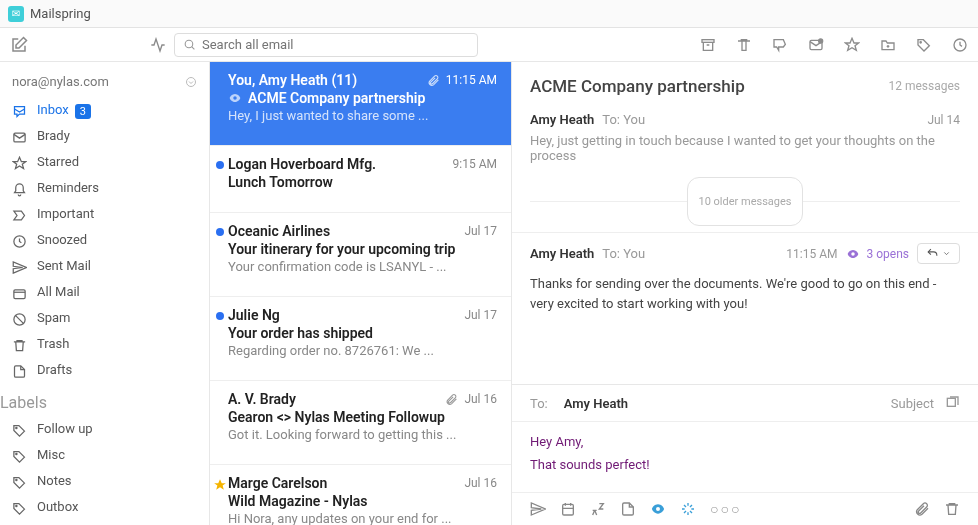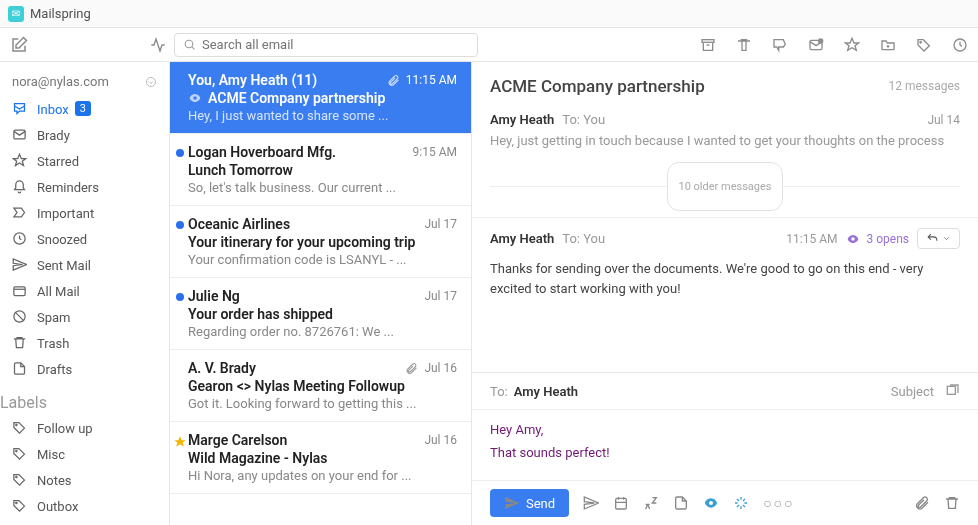--- a/index.html
+++ b/index.html
@@ -9,31 +9,31 @@
 .topbar{height:34px;border-bottom:1px solid #e7e7e7;display:flex;align-items:center;padding:0 10px;color:#8a8a8a}
 .topbar-left{width:164px;display:flex;align-items:center}
 .compose-ic{width:18px;height:18px}
 .activity-ic{margin-left:auto;margin-right:8px}
 .searchbox{flex:0 0 304px;display:flex;align-items:center;height:24px;border:1px solid #ddd;border-radius:4px;padding:0 8px;color:#999;font-size:13px}
 .searchbox svg{margin-right:6px;flex-shrink:0}
 .searchbox input{border:none;outline:none;font-size:13px;color:#555;flex:1}
 .topbar-right{margin-left:auto;display:flex;gap:20px;align-items:center}
 .topbar-right svg{width:16px;height:16px;color:#8c8c8c;cursor:pointer}
 .layout{display:flex;height:463px}
-.sidebar{width:170px;border-right:1px solid #e7e7e7;padding:8px 0;color:#555;overflow:hidden}
+.sidebar{width:210px;border-right:1px solid #e7e7e7;padding:8px 0;color:#555;overflow:hidden}
 .acct-row{display:flex;align-items:center;padding:4px 12px 8px;color:#777;font-size:13px}
 .acct-row .chev{margin-left:auto;color:#bbb}
-.nav-item{display:flex;align-items:flex-start;padding:4px 12px;cursor:pointer;color:#555;font-size:13px;line-height:18px}
+.nav-item{display:flex;align-items:flex-end;padding:4px 12px;cursor:pointer;color:#555;font-size:13px;line-height:18px}
 .nav-item svg{width:15px;height:15px;margin-right:10px;color:#666;flex-shrink:0}
 .nav-item.selected{color:#1a73e8}
 .nav-item.selected svg{color:#1a73e8}
 .badge{background:#1a73e8;color:#fff;border-radius:3px;font-size:11px;padding:0 5px;margin-left:6px;line-height:15px}
 .section-label{padding:10px 0 4px;color:#999;font-size:16px}
 .threadlist{width:302px;border-right:1px solid #e7e7e7;overflow:hidden}
-.thread{padding:10px 14px 10px 18px;border-bottom:1px solid #eee;cursor:pointer;position:relative}
+.thread{padding:10px 14px 22px 18px;border-bottom:1px solid #eee;cursor:pointer;position:relative}
 .thread .row1{display:flex;align-items:center}
 .dot{width:8px;height:8px;border-radius:50%;background:#2a6ff1;position:absolute;left:6px;top:15px}
 .thread .from{font-weight:600;font-size:14px;color:#222}
 .thread .meta{margin-left:auto;display:flex;align-items:center;gap:6px;color:#888;font-size:12px}
 .thread .subject{font-weight:600;font-size:14px;color:#222;margin-top:2px;display:flex;align-items:center}
 .thread .snippet{color:#888;font-size:13px;margin-top:2px;white-space:nowrap;overflow:hidden;text-overflow:ellipsis}
 .thread.selected{background:#3a7df0;color:#fff}
 .thread.selected .from,.thread.selected .subject,.thread.selected .meta{color:#fff}
 .thread.selected .snippet{color:#d5e3fb}
 .eye-ic{width:14px;height:14px;color:#bcd3fb;margin-right:6px;flex-shrink:0}
@@ -58,21 +58,21 @@
 .msg-expanded .mrow{display:flex;align-items:center}
 .msg-expanded .sender{font-weight:600;color:#333;margin-right:8px}
 .msg-expanded .to{color:#999}
 .msg-expanded .right{margin-left:auto;display:flex;align-items:center;gap:8px;font-size:12px;color:#999}
 .opens{display:flex;align-items:flex-end;gap:7px;color:#9a71d6}
 .opens svg{width:14px;height:14px}
 .reply-btn{border:1px solid #ddd;border-radius:4px;padding:3px 8px;display:flex;align-items:center;gap:3px;cursor:pointer;color:#555}
 .msg-expanded .body{margin-top:10px;color:#444;font-size:13px;line-height:1.5}
 .composer{border-top:1px solid #e7e7e7;margin-top:auto}
 .comp-head{display:flex;align-items:center;padding:10px 18px;border-bottom:1px solid #eee;font-size:13px}
-.comp-head .tolbl{color:#999;margin-right:6px}
+.comp-head .tolbl{color:#999;margin-right:16px}
 .comp-head .toname{font-weight:600;color:#333}
 .comp-head .subj{margin-left:auto;color:#999;margin-right:10px}
 .comp-body{padding:12px 18px 8px;font-size:13px;color:#701a75;min-height:70px}
 .comp-toolbar{display:flex;align-items:center;padding:8px 18px;border-top:1px solid #eee;gap:14px}
 .send-btn{background:#3a7df0;color:#fff;border:none;border-radius:4px;padding:6px 14px;display:flex;align-items:center;gap:6px;font-size:13px;cursor:pointer}
 .comp-toolbar svg{width:16px;height:16px;color:#888;cursor:pointer}
 .comp-toolbar .more{letter-spacing:2px;color:#999;font-size:14px}
 .comp-toolbar .spacer{flex:1}
 .eyeblue{color:#3a9fd8!important}
 .sparkle{color:#3a9fd8!important}
@@ -283,21 +283,20 @@
         <span class="dot"></span>
         <div class="row1">
           <span class="from">Logan Hoverboard Mfg.</span>
           <span class="meta">
             <span>9:15 AM</span>
           </span>
         </div>
         <div class="subject">
           <span>Lunch Tomorrow</span>
         </div>
-        <div class="snippet">So, let's talk business. Our current ...</div>
       </div>
       <div class="thread">
         <span class="dot"></span>
         <div class="row1">
           <span class="from">Oceanic Airlines</span>
           <span class="meta">
             <span>Jul 17</span>
           </span>
         </div>
         <div class="subject">
@@ -401,26 +400,20 @@
         <svg width="16" height="16" viewBox="0 0 24 24" fill="none" stroke="#999" stroke-width="2">
             <rect x="5" y="5" width="12" height="12"></rect>
             <path d="M9 3h12v12"></path>
           </svg>
       </div>
       <div class="comp-body">
         <div>Hey Amy,</div>
         <div style="margin-top:8px">That sounds perfect!</div>
       </div>
       <div class="comp-toolbar">
-        <button class="send-btn">
-          <svg width="13" height="13" viewBox="0 0 24 24" fill="currentColor">
-              <path d="M2 21l21-9L2 3v7l15 2-15 2v7z"></path>
-            </svg>
-          <span>Send</span>
-        </button>
         <svg viewBox="0 0 24 24" fill="none" stroke="currentColor" stroke-width="2">
             <path d="M2 21l21-9L2 3v7l15 2-15 2v7z"></path>
           </svg>
         <svg viewBox="0 0 24 24" fill="none" stroke="currentColor" stroke-width="2">
             <rect x="4" y="5" width="16" height="16" rx="2"></rect>
             <path d="M8 3v4M16 3v4M4 11h16"></path>
           </svg>
         <svg viewBox="0 0 24 24" fill="none" stroke="currentColor" stroke-width="2">
             <path d="M4 14h6M7 14l3 7M7 14l-3 7M14 4h6l-6 8h6"></path>
           </svg>

